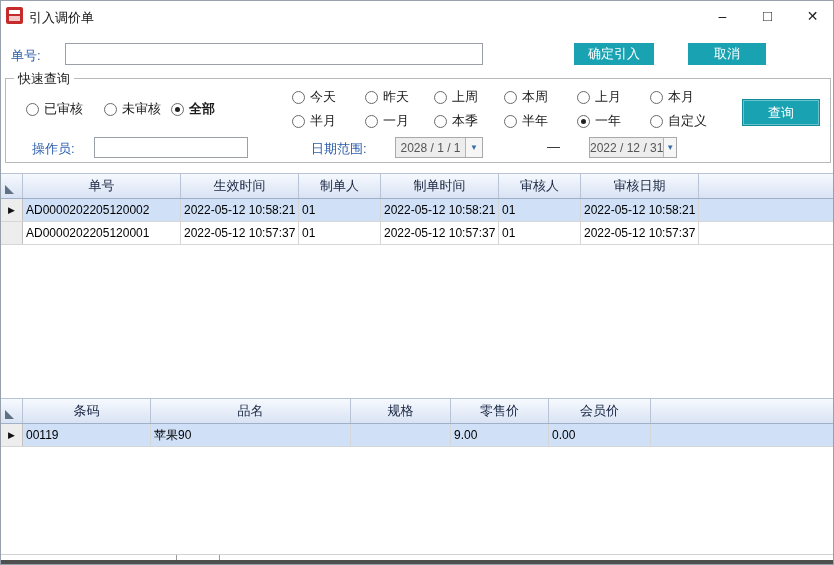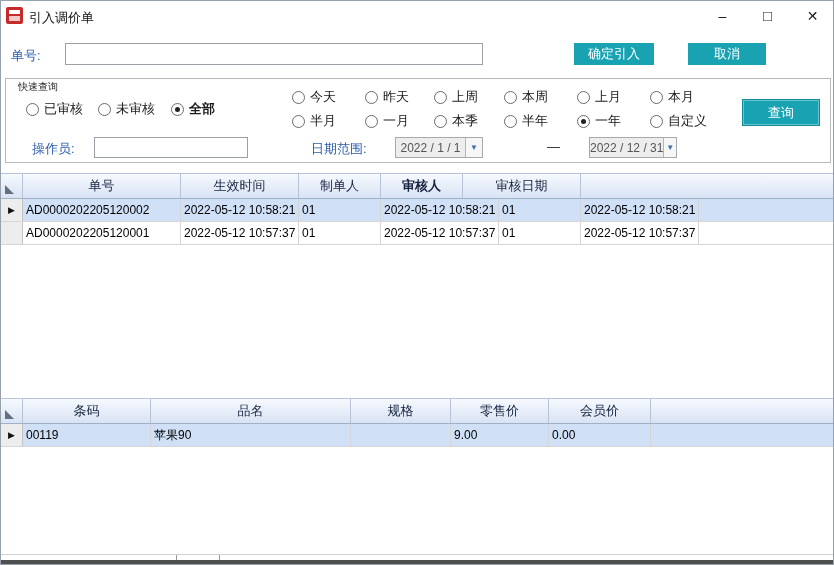--- a/index.html
+++ b/index.html
@@ -17,21 +17,21 @@
 
   
   .lblb{position:absolute;font-size:13px;color:#2a5caa;white-space:nowrap;}
   .lbld{position:absolute;font-size:13px;color:#222;white-space:nowrap;}
   .tbox{position:absolute;border:1px solid #9aa0a6;background:#fff;font-size:13px;padding:0 4px;font-family:inherit;outline:none;}
   .btn{position:absolute;border:none;background:#19a3b2;color:#fff;font-size:13px;font-family:inherit;display:flex;align-items:center;justify-content:center;cursor:pointer;}
   .btn.query{border:1px solid #0f8b99;box-shadow:inset 0 0 0 1px rgba(255,255,255,.35);}
 
   
   .groupbox{position:absolute;left:4px;top:77px;width:826px;height:85px;border:1px solid #b9b9b9;}
-  .legend{position:absolute;left:8px;top:-9px;background:#fff;padding:0 4px;font-size:10px;color:#222;margin-top:10px;}
+  .legend{position:absolute;left:8px;top:-9px;background:#fff;padding:0 4px;font-size:13px;color:#222;}
 
   
   .radio{position:absolute;display:flex;align-items:center;gap:5px;font-size:13px;color:#1b1b1b;cursor:default;white-space:nowrap;}
   .rdot{width:13px;height:13px;border-radius:50%;border:1px solid #6a6a6a;background:#fff;position:relative;flex:0 0 13px;}
   .radio.checked .rdot::after{content:"";position:absolute;left:3px;top:3px;width:5px;height:5px;border-radius:50%;background:#222;}
 
   
   .combo{position:absolute;height:21px;width:88px;border:1px solid #a9a9a9;background:#ededed;display:flex;}
   .combo-text{flex:1;font-size:12px;color:#555;display:flex;align-items:center;justify-content:center;white-space:nowrap;}
   .combo-btn{width:17px;background:#f6f6f6;border-left:1px solid #b5b5b5;display:flex;align-items:center;justify-content:center;font-size:8px;color:#3a6ea5;}
@@ -72,21 +72,21 @@
   <button class="btn" style="left:573px;top:42px;width:80px;height:22px;">确定引入</button>
   <button class="btn" style="left:687px;top:42px;width:78px;height:22px;">取消</button>
 
   <div class="groupbox">
     <span class="legend">快速查询</span>
 
     <span class="radio" style="left:20px;top:21px;">
         <span class="rdot"></span>
         <span>已审核</span>
       </span>
-    <span class="radio" style="left:92px;top:21px;">
+    <span class="radio" style="left:98px;top:21px;">
         <span class="rdot"></span>
         <span>未审核</span>
       </span>
     <span class="radio checked" style="left:165px;top:21px;font-weight:bold;">
         <span class="rdot"></span>
         <span>全部</span>
       </span>
 
     <span class="radio" style="left:286px;top:9px;">
         <span class="rdot"></span>
@@ -137,39 +137,40 @@
         <span class="rdot"></span>
         <span>自定义</span>
       </span>
 
     <button class="btn query" style="left:736px;top:20px;width:78px;height:27px;">查询</button>
 
     <span class="lblb" style="left:26px;top:61px;">操作员:</span>
     <input class="tbox" style="left: 88px; top: 58px; width: 154px; height: 21px;" value="">
     <span class="lblb" style="left:305px;top:61px;">日期范围:</span>
     <div class="combo" style="left:389px;top:58px;">
-      <span class="combo-text">2022 / 1 / 1</span>
+      <span class="combo-text">2028 / 1 / 1</span>
       <span class="combo-btn">▼</span>
     </div>
     <span class="lbld" style="left:541px;top:60px;">—</span>
     <div class="combo" style="left:583px;top:58px;">
       <span class="combo-text">2022 / 12 / 31</span>
       <span class="combo-btn">▼</span>
     </div>
   </div>
 
   <div class="grid" style="top:172px;">
     <div class="ghead">
       <div class="corner">
           <span class="tri"></span>
         </div>
       <div class="hcell" style="width:158px;">单号</div>
       <div class="hcell" style="width:118px;">生效时间</div>
       <div class="hcell" style="width:82px;">制单人</div>
-      <div class="hcell" style="width:82px;font-weight:bold;">审核人</div>
+      <div class="hcell" style="width:118px;">制单时间</div>
+      <div class="hcell" style="width:82px;">审核人</div>
       <div class="hcell" style="width:118px;">审核日期</div>
       <div class="hcell fill"></div>
     </div>
     <div class="grow sel">
       <div class="rowhdr">
           <span>▶</span>
         </div>
       <div class="cell" style="width:158px;">AD0000202205120002</div>
       <div class="cell" style="width:118px;">2022-05-12 10:58:21</div>
       <div class="cell" style="width:82px;">01</div>

